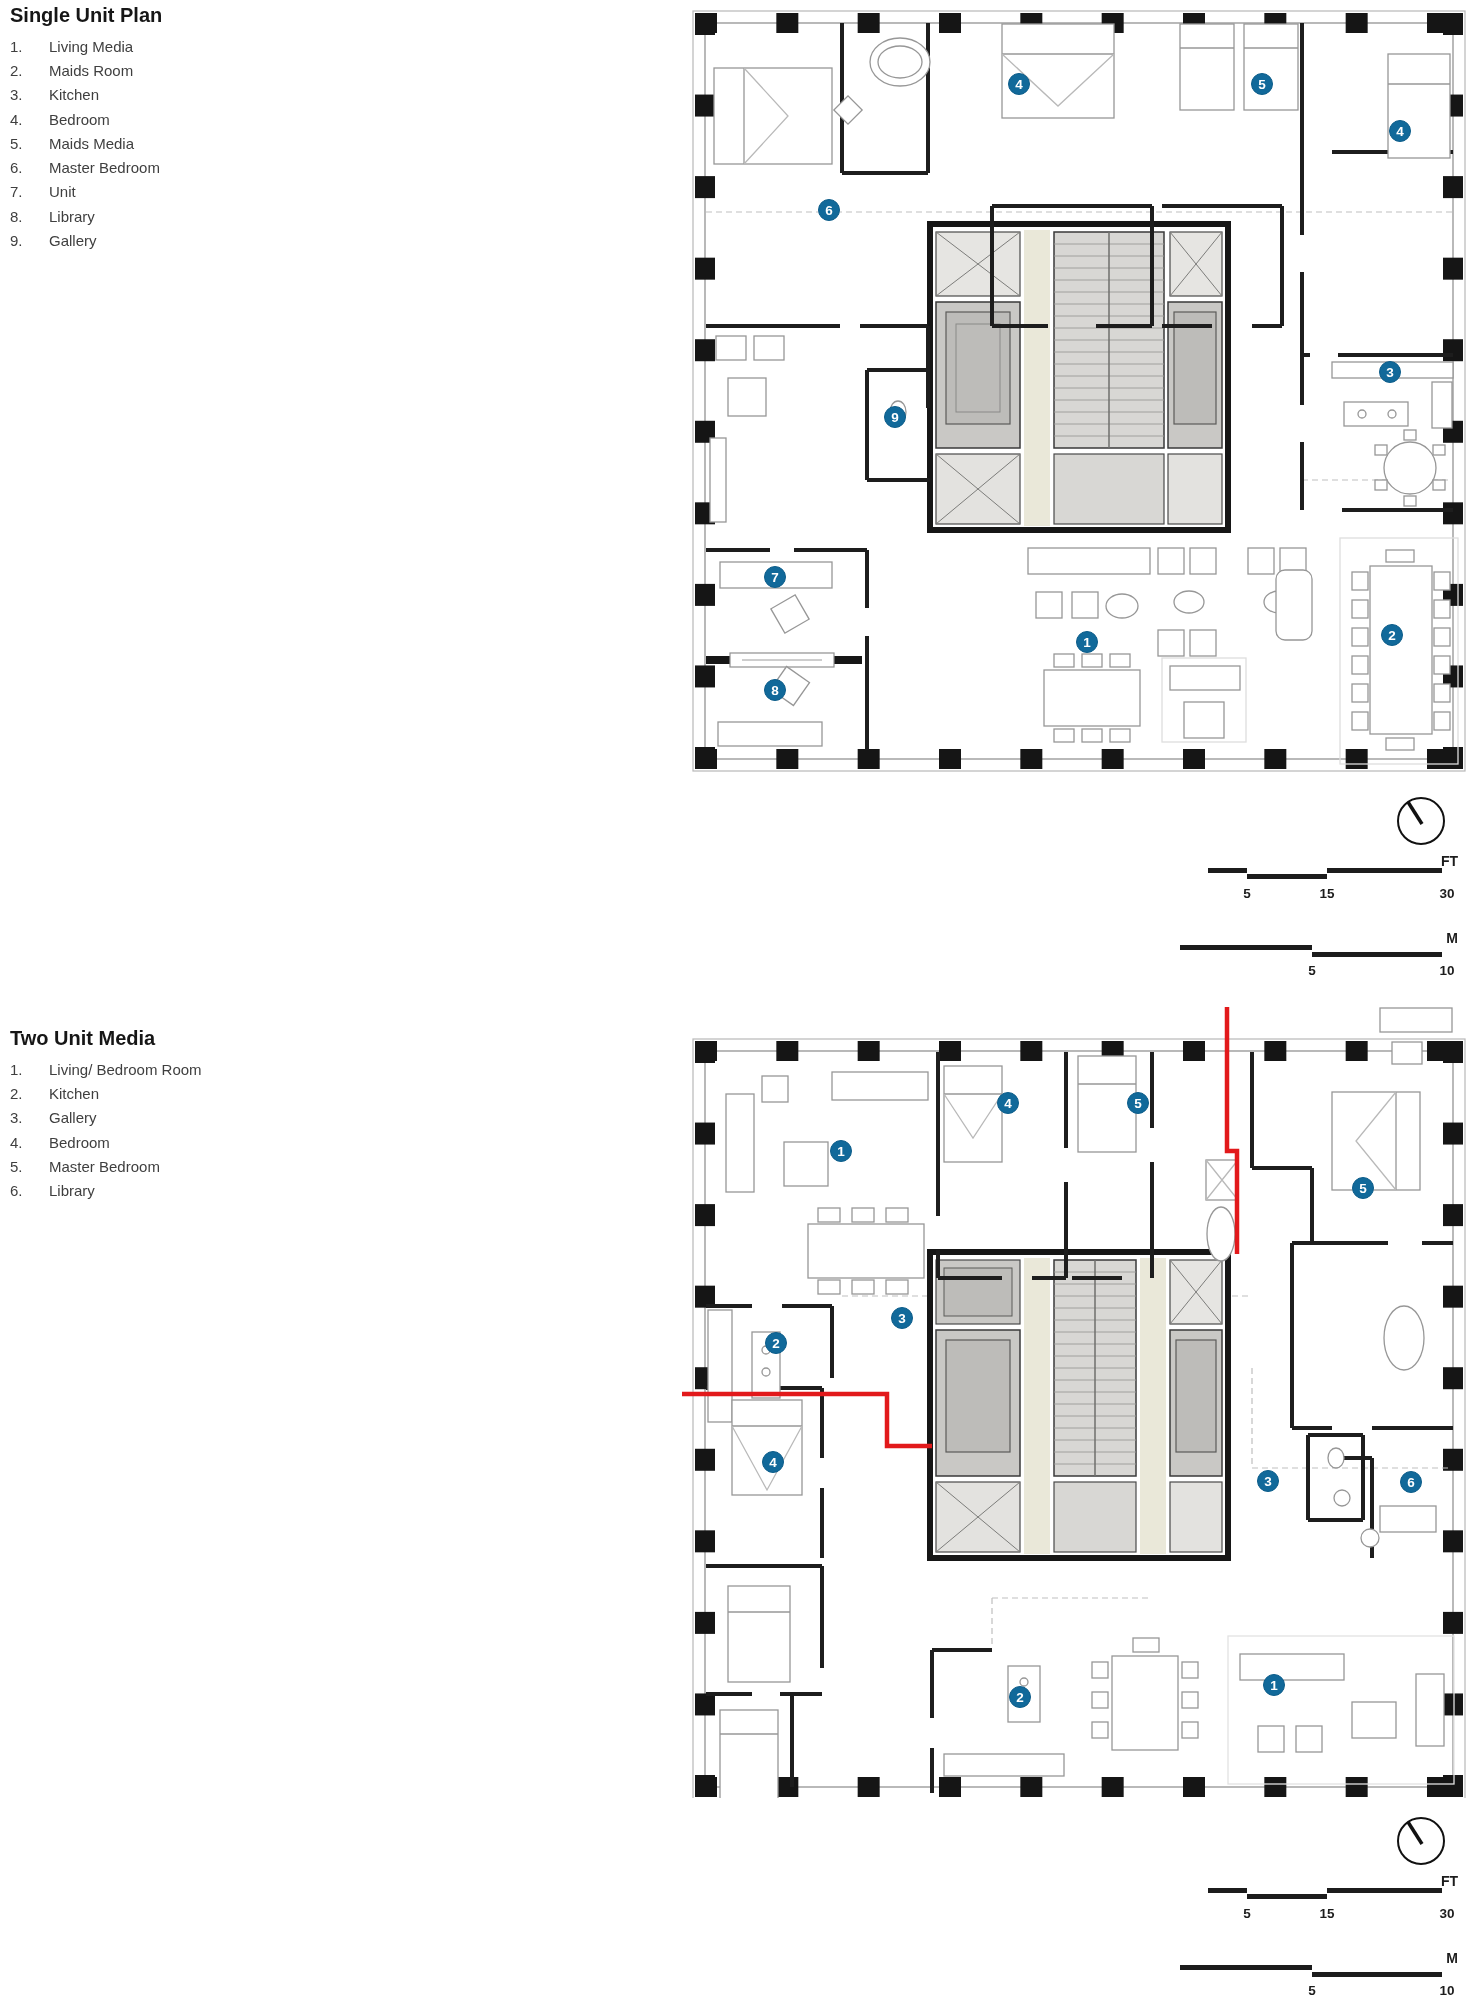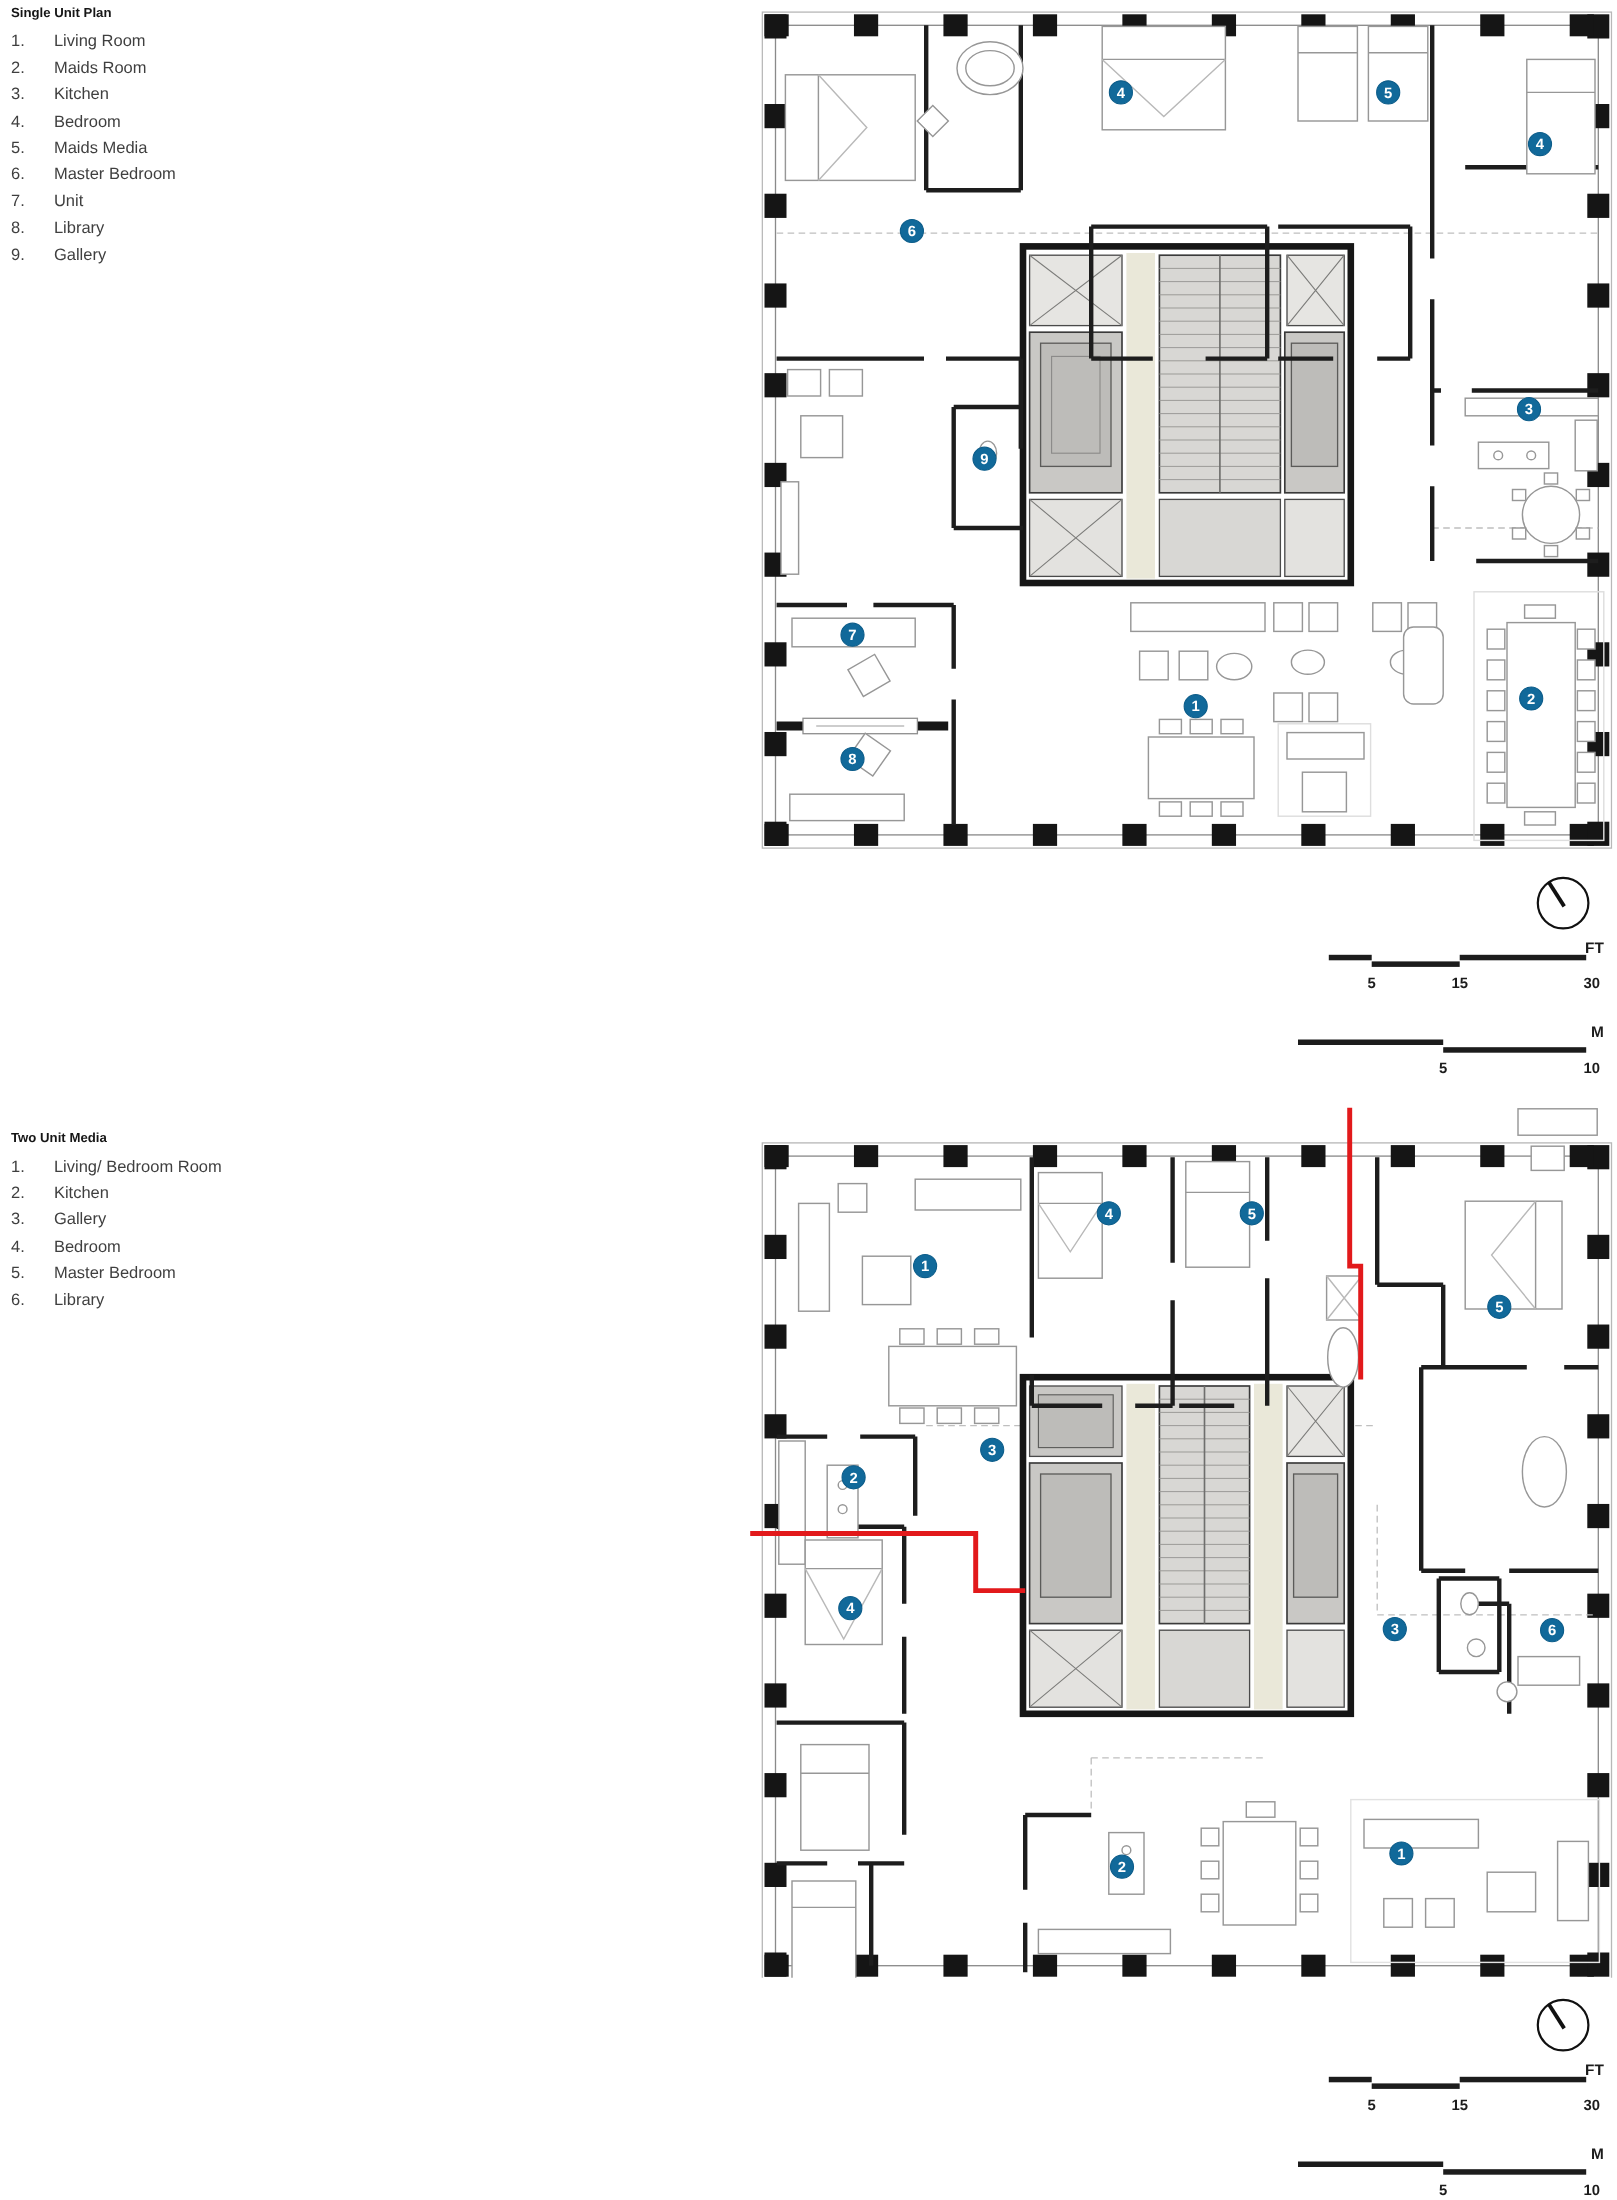--- a/index.html
+++ b/index.html
@@ -1,18 +1,18 @@
 <!DOCTYPE html>
 <html><head>
 <meta charset="utf-8">
 <style>
   html,body{margin:0;padding:0;background:#ffffff;}
   body{width:1470px;height:2000px;position:relative;font-family:"Liberation Sans",sans-serif;overflow:hidden;}
   .legend{position:absolute;left:10px;width:300px;}
-  .legend h2{margin:0 0 7px 0;font-size:12px;font-weight:bold;color:#161616;letter-spacing:0;}
+  .legend h2{margin:0 0 7px 0;font-size:20px;font-weight:bold;color:#161616;letter-spacing:0;}
   .legend ol{list-style:none;margin:0;padding:0;}
   .legend li{display:flex;font-size:15px;color:#3f3f3f;height:24.3px;align-items:center;}
   .legend .num{width:39px;flex:0 0 39px;}
   #legend-single{top:4px;}
   #legend-two{top:1027px;}
   svg{position:absolute;display:block;}
   #plan-single{left:692px;top:10px;}
   #plan-two{left:672px;top:988px;}
   #scale-top{left:1175px;top:790px;}
   #scale-bottom{left:1175px;top:1810px;}
@@ -20,21 +20,21 @@
   .sb-lab{font-size:14px;font-weight:bold;fill:#1c1c1c;}
 </style>
 </head>
 <body>
 
 <div class="legend" id="legend-single">
   <h2>Single Unit Plan</h2>
   <ol>
     <li>
         <span class="num">1.</span>
-        <span>Living Room</span>
+        <span>Living Media</span>
       </li>
     <li>
         <span class="num">2.</span>
         <span>Maids Room</span>
       </li>
     <li>
         <span class="num">3.</span>
         <span>Kitchen</span>
       </li>
     <li>

